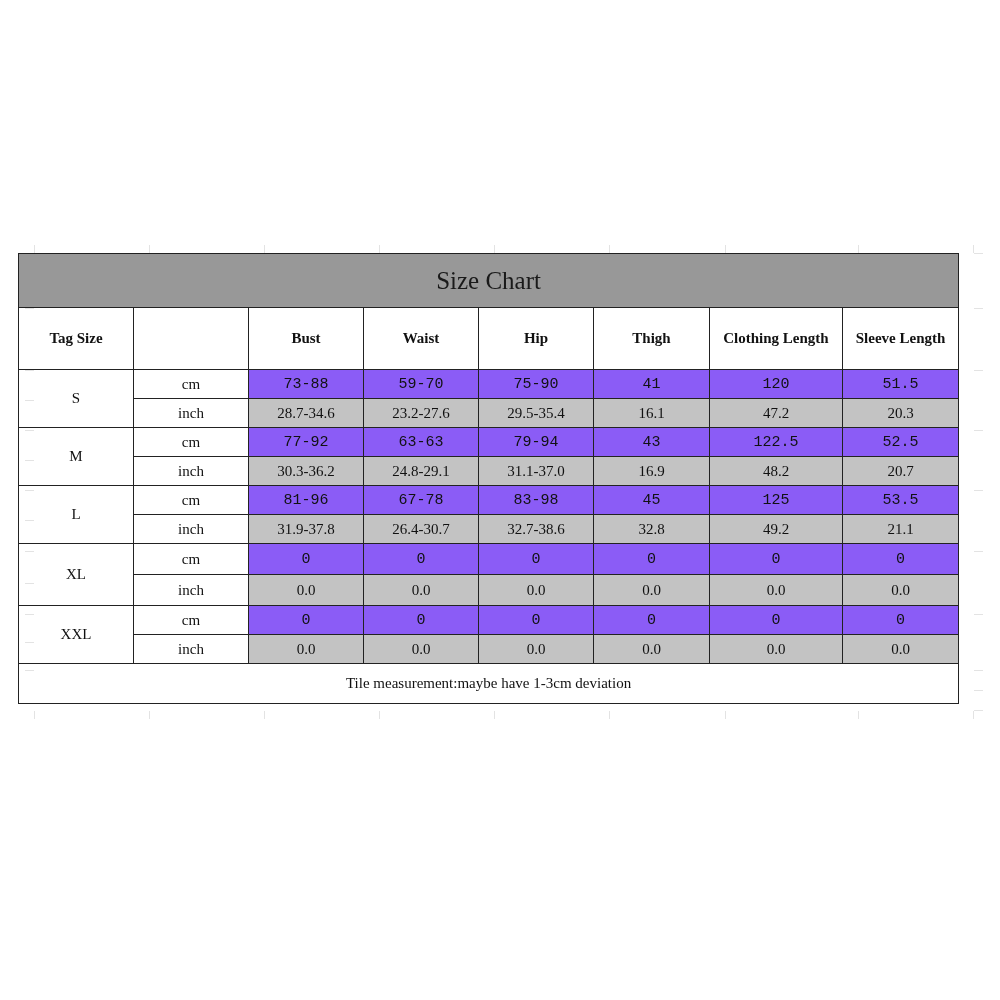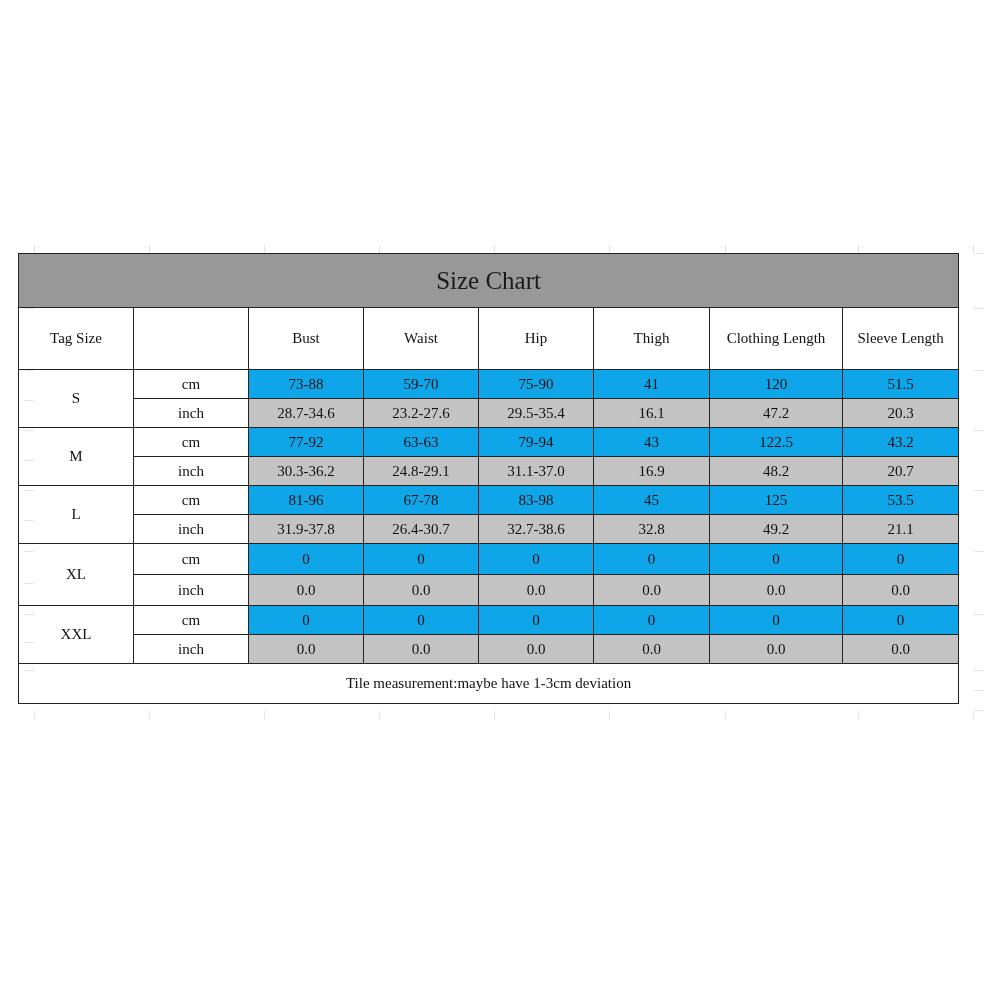--- a/index.html
+++ b/index.html
@@ -42,27 +42,27 @@
       overflow: hidden;
     }
     .title-cell {
       background: #989898;
       font-size: 25px;
       height: 53px;
       color: #1a1a1a;
     }
     .head-cell {
       height: 61px;
-      font-weight: normal;
+      font-weight: bold;
       font-size: 15px;
     }
     .row-sub td { height: 28px; }
     .size-label { font-size: 15px; }
     .unit-cell { font-size: 15px; }
-    .val-cm { background: #0ea5e9; }
+    .val-cm { background: #8b5cf6; font-family: Liberation Mono, monospace; }
     .val-inch { background: #c3c3c3; margin-left: 16px; }
     .note-cell {
       height: 39px;
       font-size: 15px;
     }
   </style>
 </head>
 <body>
 
 <div class="sheet-grid">
@@ -158,21 +158,21 @@
   </tr>
 
   <tr class="row-sub">
     <td class="size-label" rowspan="2">M</td>
     <td class="unit-cell">cm</td>
     <td class="val-cm">77-92</td>
     <td class="val-cm">63-63</td>
     <td class="val-cm">79-94</td>
     <td class="val-cm">43</td>
     <td class="val-cm">122.5</td>
-    <td class="val-cm">43.2</td>
+    <td class="val-cm">52.5</td>
   </tr>
   <tr class="row-sub">
     <td class="unit-cell">inch</td>
     <td class="val-inch">30.3-36.2</td>
     <td class="val-inch">24.8-29.1</td>
     <td class="val-inch">31.1-37.0</td>
     <td class="val-inch">16.9</td>
     <td class="val-inch">48.2</td>
     <td class="val-inch">20.7</td>
   </tr>

